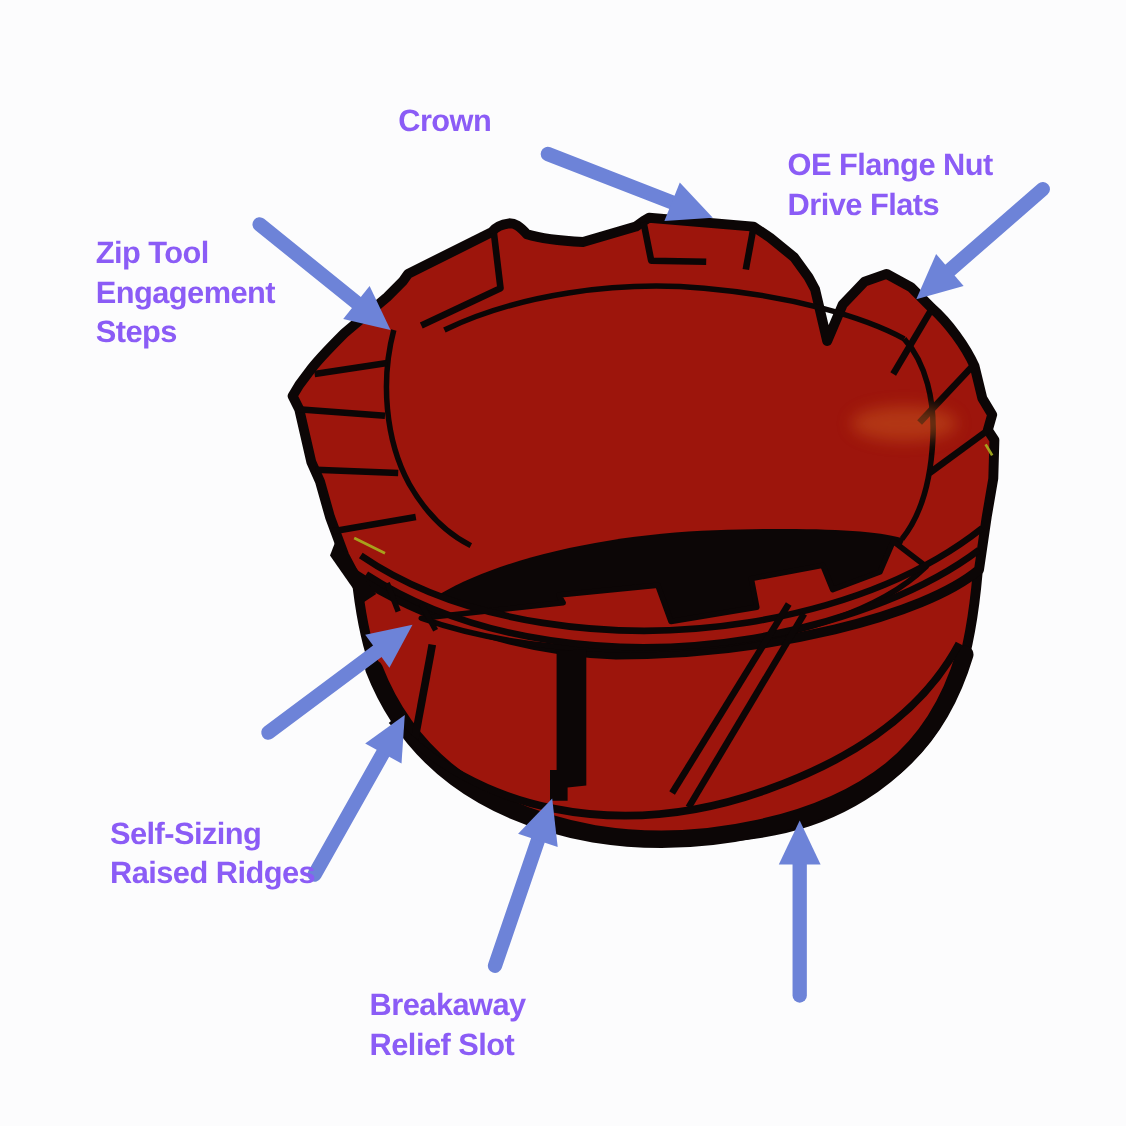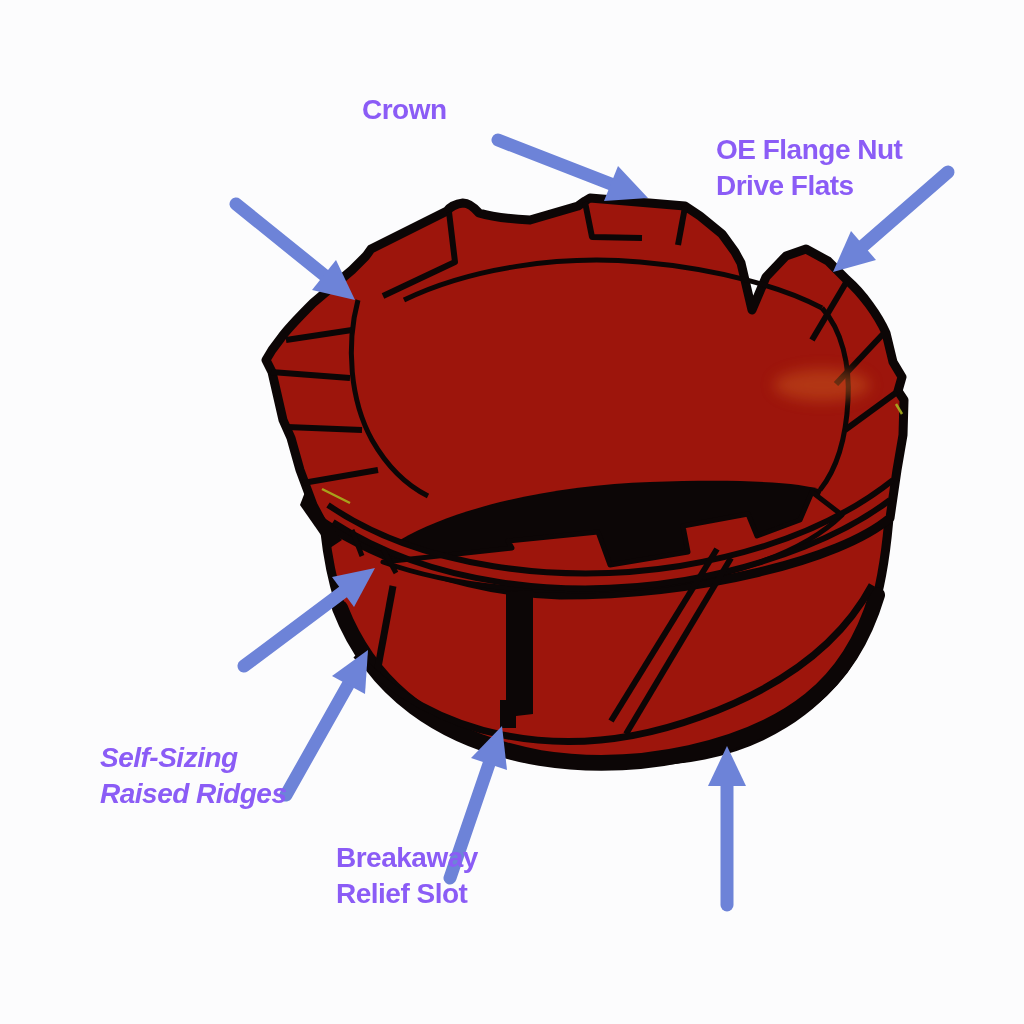--- a/index.html
+++ b/index.html
@@ -156,21 +156,24 @@
         <polygon points="727,746 746,786 708,786" stroke="none"></polygon>
       </g>
     </g>
   </svg>
 
   <div class="label" style="left:362px;top:92px;">Crown</div>
 
   <div class="label" style="left:716px;top:104px;margin-top:28px;">OE Flange Nut
 Drive Flats</div>
 
+  <div class="label" style="left:87px;top:212px;">Zip Tool
+Engagement
+Steps</div>
 
 
-  <div class="label" style="left:100px;top:740px;font-style:italic;">Self-Sizing
+  <div class="label" style="left:100px;top:740px;">Self-Sizing
 Raised Ridges</div>
 
-  <div class="label" style="left:336px;top:840px;">Breakaway
+  <div class="label" style="left:336px;top:896px;">Breakaway
 Relief Slot</div>
 
 </div>
 
 </body></html>

